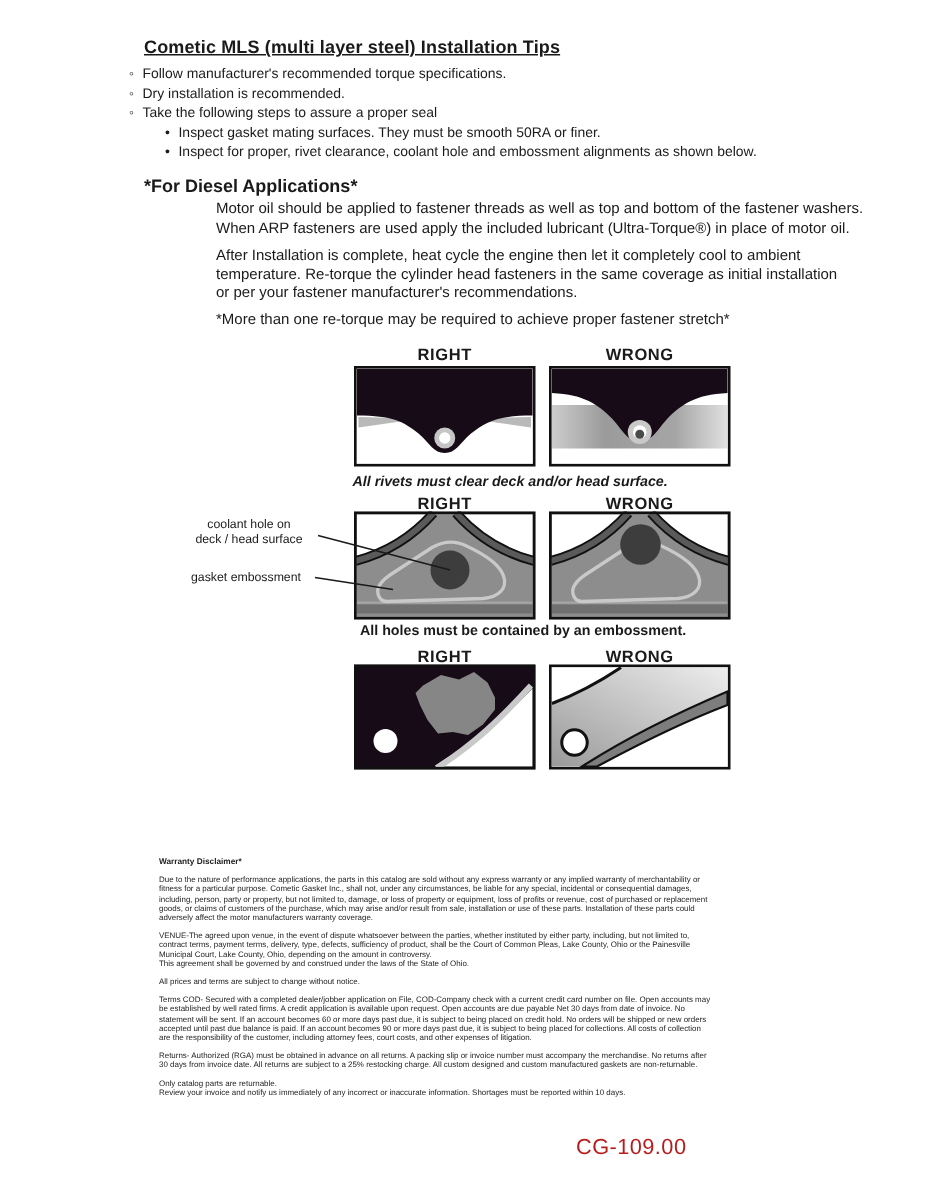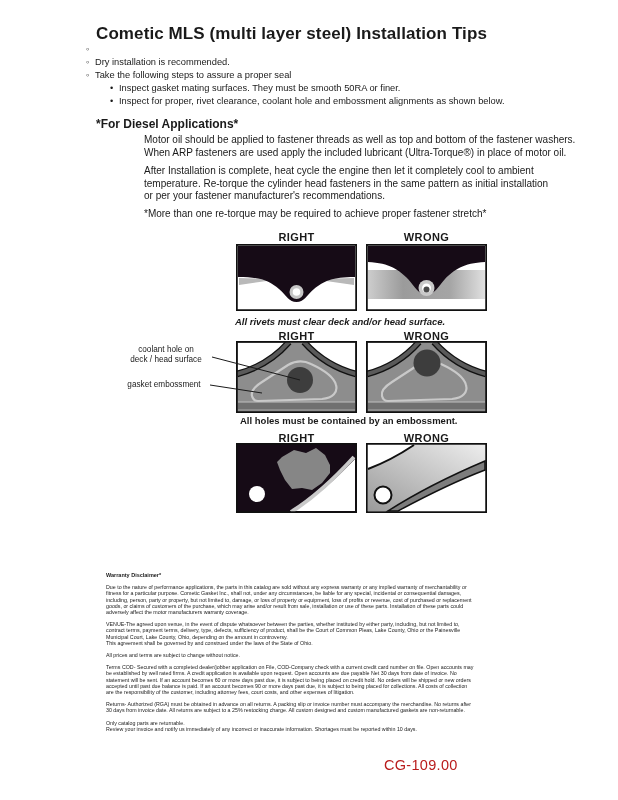--- a/index.html
+++ b/index.html
@@ -1,20 +1,20 @@
 <!DOCTYPE html>
 <html><head>
 <meta charset="utf-8">
 <style>
   html,body{margin:0;padding:0;}
   body{width:618px;height:800px;background:#ffffff;font-family:"Liberation Sans",sans-serif;color:#1a1a1a;}
   #page{position:relative;width:618px;height:800px;background:#ffffff;overflow:hidden;}
   .abs{position:absolute;}
   .preline{white-space:pre-line;}
-  .title{left:96px;top:24px;font-size:17px;font-weight:bold;letter-spacing:.1px;}
+  .title{left:96px;top:24px;font-size:12px;font-weight:bold;text-decoration:underline;letter-spacing:.1px;}
   .tips{left:86px;top:43px;font-size:9.3px;line-height:13px;}
   .tip-row{display:flex;}
   .tip-row.sub{margin-left:24px;}
   .tip-marker{width:9px;flex:0 0 9px;}
   .diesel-h{left:96px;top:117px;font-size:12px;font-weight:bold;}
   .body-para{font-size:10px;line-height:12.5px;margin-left:48px;}
   .p1{left:96px;top:134px;width:440px;}
   .p2{left:96px;top:165px;width:440px;}
   .note{left:96px;top:208px;width:440px;}
   .figlabel{width:121px;text-align:center;font-size:11px;font-weight:bold;letter-spacing:.4px;}
@@ -29,20 +29,21 @@
 </head>
 <body>
 
 <div id="page">
 
   <div class="abs title">Cometic MLS (multi layer steel) Installation Tips</div>
 
   <div class="abs tips">
     <div class="tip-row">
       <span class="tip-marker">◦</span>
+      <span>Follow manufacturer's recommended torque specifications.</span>
     </div>
     <div class="tip-row">
       <span class="tip-marker">◦</span>
       <span>Dry installation is recommended.</span>
     </div>
     <div class="tip-row">
       <span class="tip-marker">◦</span>
       <span>Take the following steps to assure a proper seal</span>
     </div>
     <div class="tip-row sub">
@@ -52,21 +53,21 @@
     <div class="tip-row sub">
       <span class="tip-marker">•</span>
       <span>Inspect for proper, rivet clearance, coolant hole and embossment alignments as shown below.</span>
     </div>
   </div>
 
   <div class="abs diesel-h">*For Diesel Applications*</div>
   <div class="abs body-para p1 preline">Motor oil should be applied to fastener threads as well as top and bottom of the fastener washers.
 When ARP fasteners are used apply the included lubricant (Ultra-Torque®) in place of motor oil.</div>
   <div class="abs body-para p2 preline">After Installation is complete, heat cycle the engine then let it completely cool to ambient
-temperature. Re-torque the cylinder head fasteners in the same pattern as initial installation
+temperature. Re-torque the cylinder head fasteners in the same coverage as initial installation
 or per your fastener manufacturer's recommendations.</div>
   <div class="abs body-para note">*More than one re-torque may be required to achieve proper fastener stretch*</div>
 
   <div class="abs figlabel" style="left:236px;top:231px;">RIGHT</div>
   <div class="abs figlabel" style="left:366px;top:231px;">WRONG</div>
 
   <svg class="abs" style="left:236px;top:244px;" width="121" height="67" viewBox="0 0 121 67">
     <rect x="0" y="0" width="121" height="67" fill="#ffffff"></rect>
     <polygon points="3,34 45,35 3,41" fill="#b9b9b9"></polygon>
     <polygon points="118,34 76,35 118,41" fill="#b9b9b9"></polygon>

